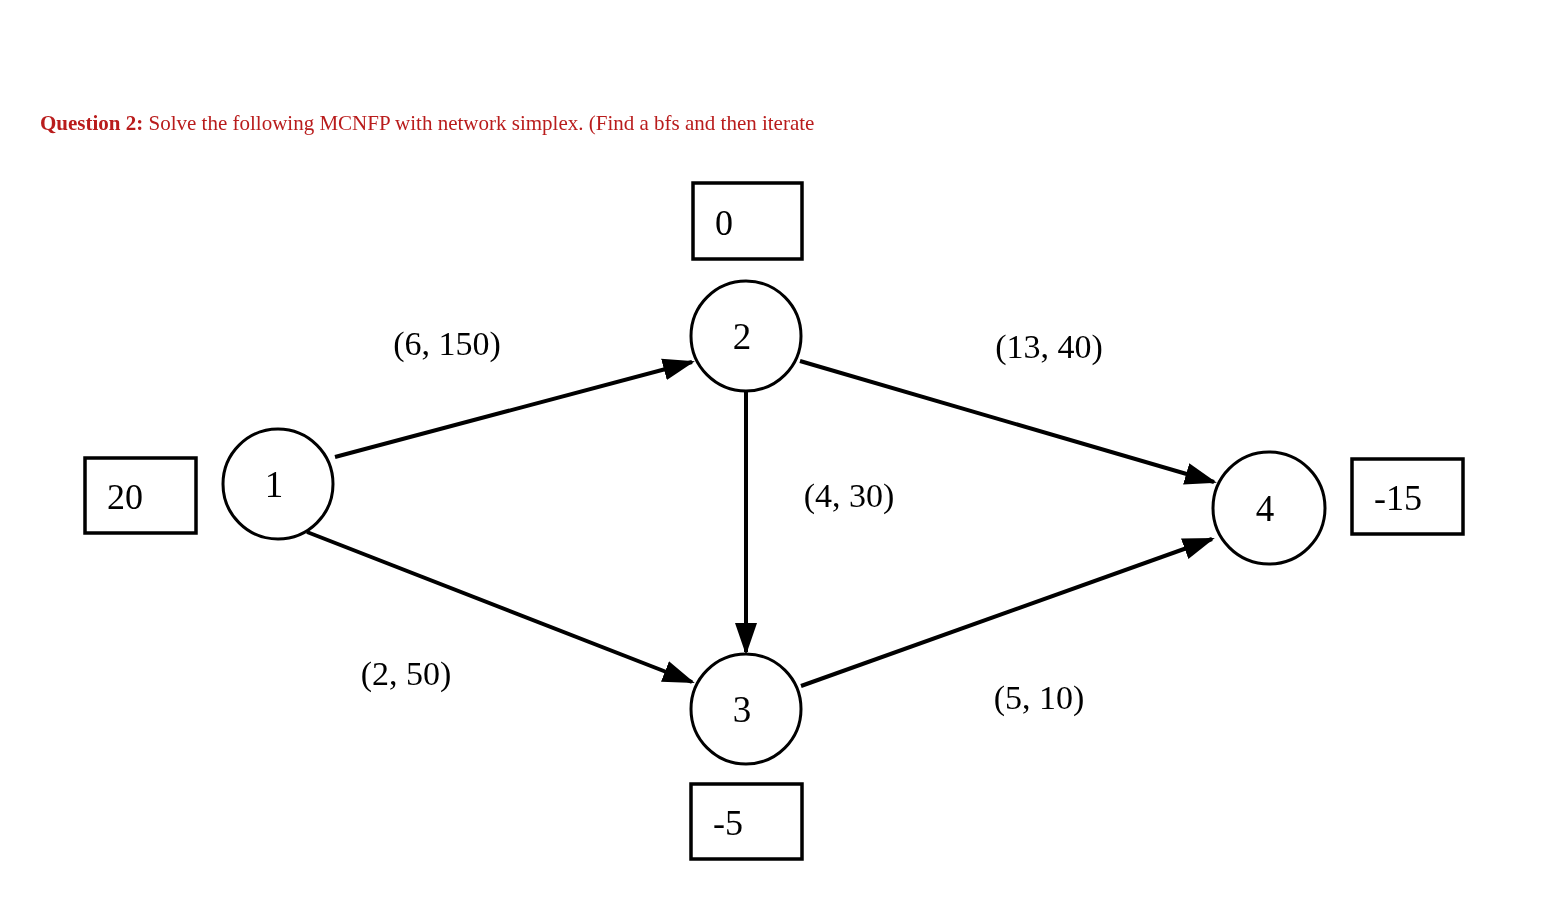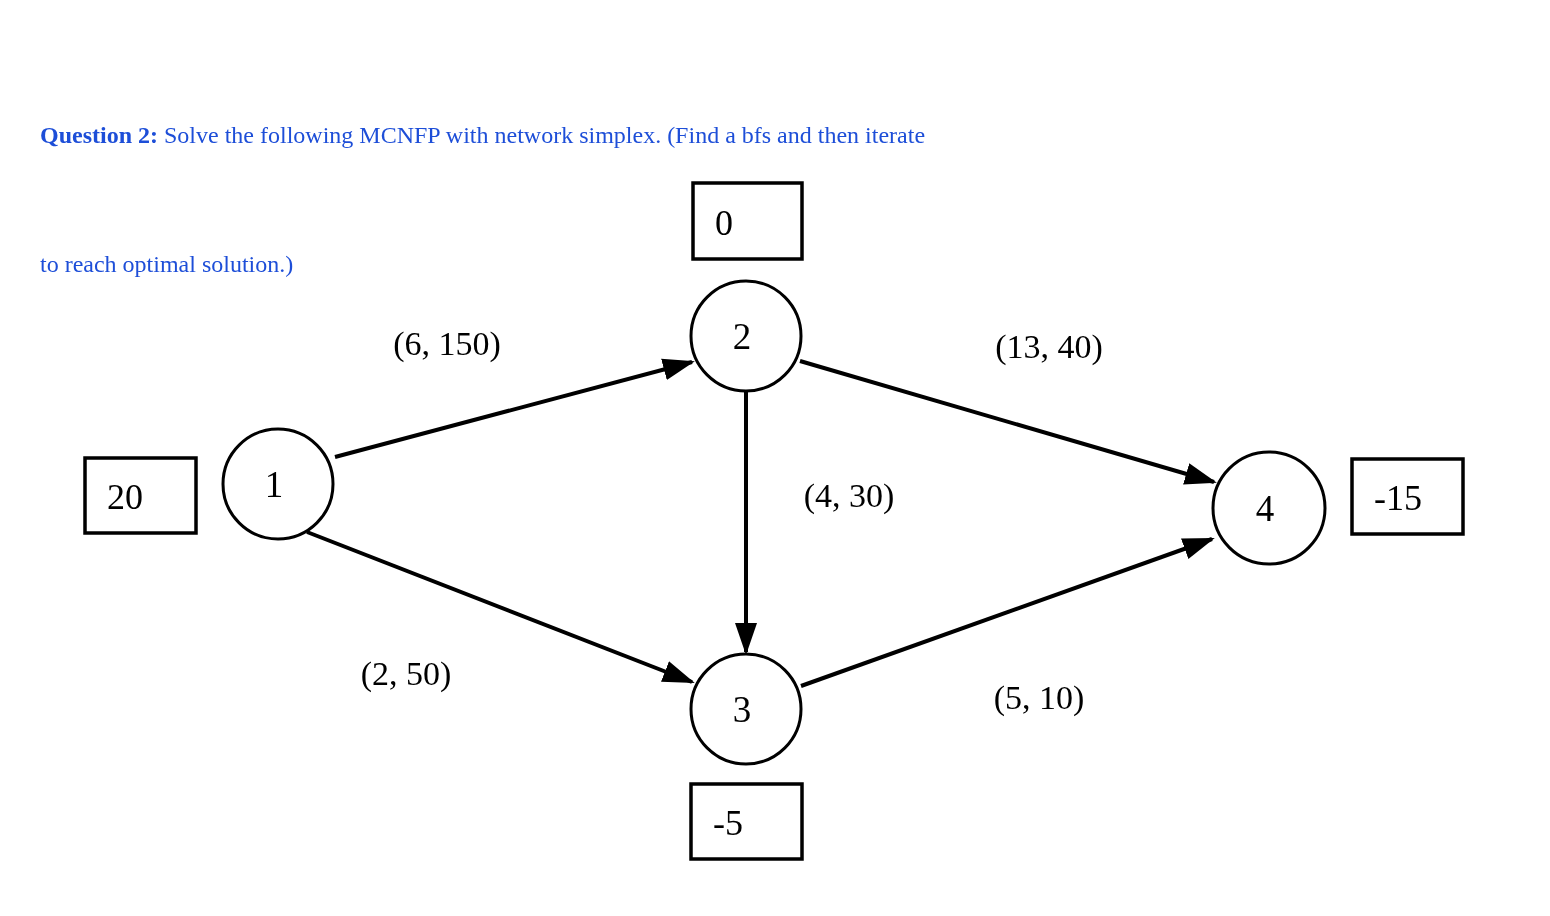--- a/index.html
+++ b/index.html
@@ -12,24 +12,24 @@
     width: 1550px;
     height: 916px;
     background: #ffffff;
     font-family: "Liberation Serif", serif;
     color: #000000;
     overflow: hidden;
   }
   .question-block {
     position: absolute;
     left: 40px;
-    top: 28px;
-    font-size: 24px;
+    top: 16px;
+    font-size: 21px;
     line-height: 43px;
-    color: #1d4ed8;
+    color: #b91c1c;
     white-space: pre;
   }
   .question-block p {
     margin: 0;
   }
   .legend-line {
     padding-left: 8px;
   }
   .diagram-svg {
     position: absolute;
@@ -69,21 +69,20 @@
     text-anchor: start;
   }
 </style>
 </head>
 <body>
 
 <div class="page">
 
   <div class="question-block">
     <p><b>Question 2:</b><span> Solve the following MCNFP with network simplex. (Find a bfs and then iterate</span></p>
-    <p>to reach optimal solution.)</p>
   </div>
 
   <svg class="diagram-svg" viewBox="0 0 1550 916" xmlns="http://www.w3.org/2000/svg">
     <defs>
       <marker id="arrowhead" markerUnits="userSpaceOnUse" markerWidth="32" markerHeight="24" viewBox="0 0 32 24" refX="29" refY="12" orient="auto">
         <path d="M0,1 L32,12 L0,23 z" fill="#000000"></path>
       </marker>
     </defs>
     <g id="arcs-layer">
         <line x1="335" y1="457" x2="692" y2="362" marker-end="url(#arrowhead)"></line>

